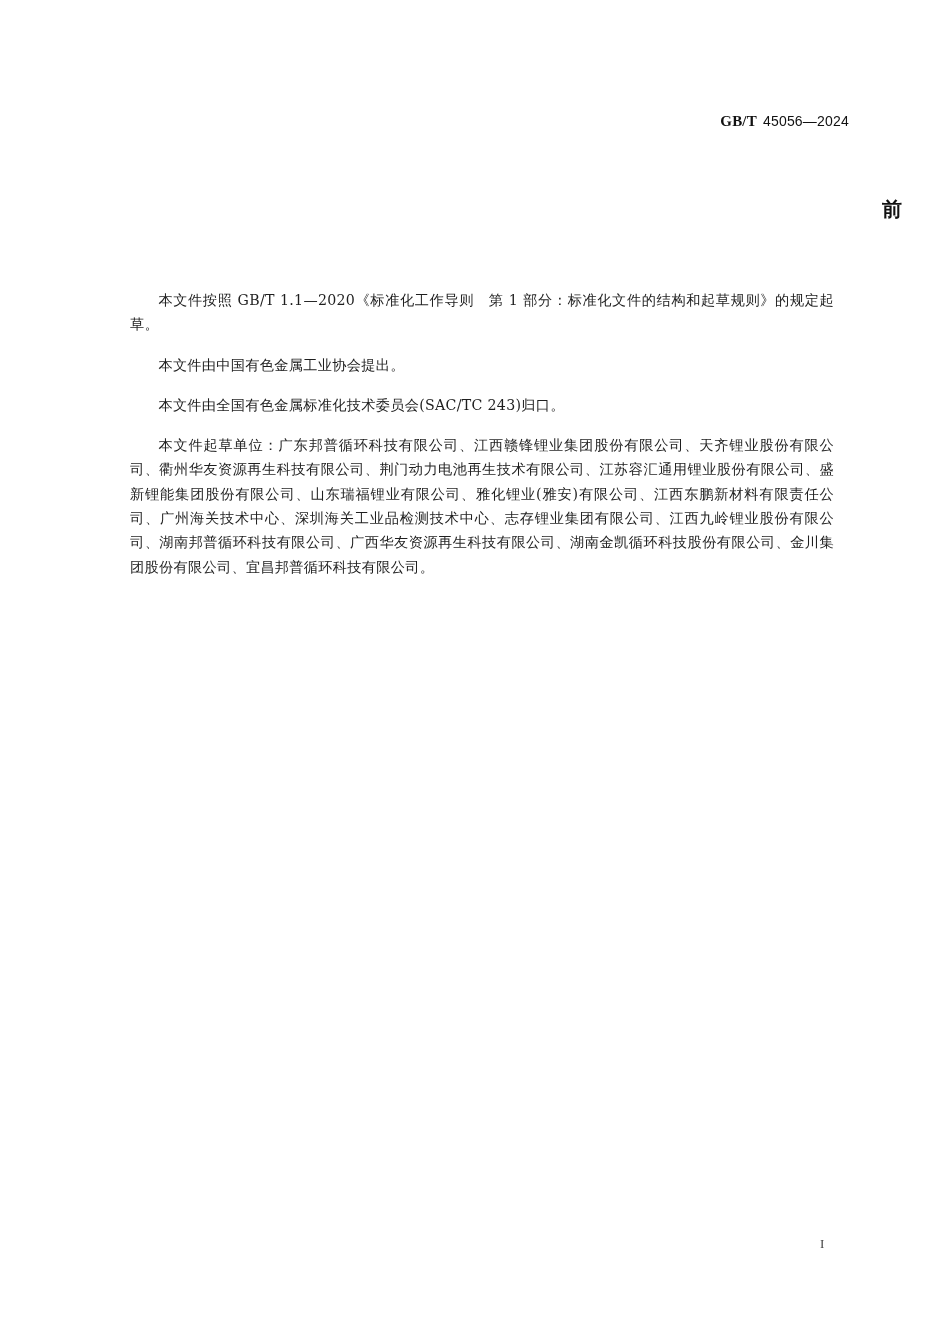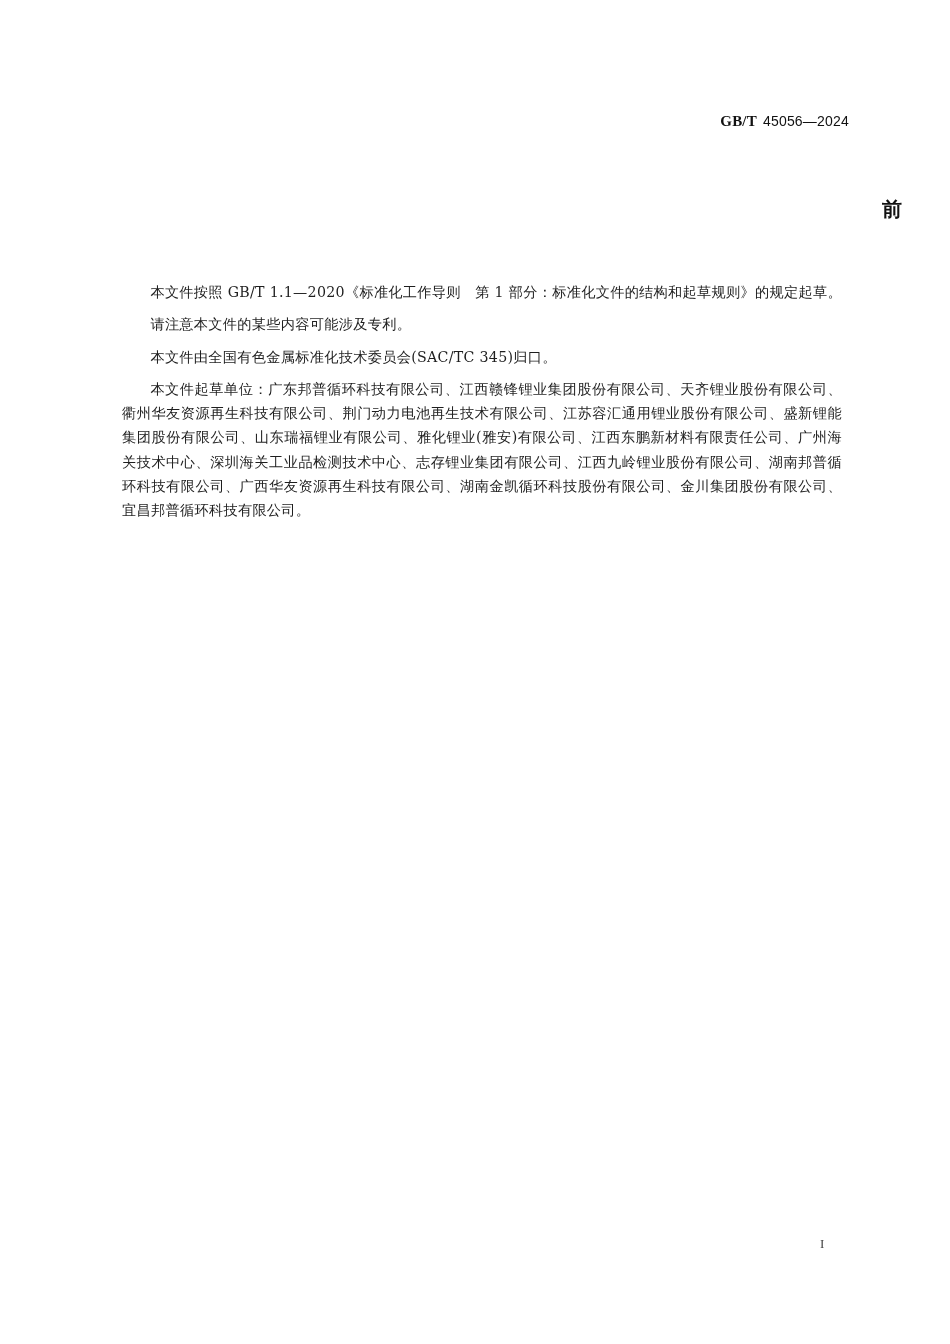--- a/index.html
+++ b/index.html
@@ -58,21 +58,21 @@
       top: 272px;
       width: 736px;
       font-size: 14.2px;
       line-height: 24.3px;
       color: #1e1e1e;
       text-align: justify;
       text-justify: inter-character;
       letter-spacing: 0.3px;
     }
     .body-text p {
-      margin: 8px;
+      margin: 16px;
       text-indent: 2em;
     }
     .folio {
       position: absolute;
       left: 820px;
       top: 1236px;
       font-size: 13px;
       color: #444;
       font-family: "Liberation Serif", "DejaVu Serif", serif;
     }
@@ -85,20 +85,20 @@
   <div class="std-no">
     <span class="std-prefix">GB/T</span><span>45056—2024</span>
   </div>
 
   <div class="title">
     <span class="ch">前</span><span class="gap"></span><span class="ch">言</span>
   </div>
 
   <div class="body-text">
     <p>本文件按照 GB/T 1.1—2020《标准化工作导则　第 1 部分：标准化文件的结构和起草规则》的规定起草。</p>
-    <p>请注意本文件的某些内容可能涉及专利。</p>
-    <p>本文件由全国有色金属标准化技术委员会(SAC/TC 345)归口。</p>
+    <p>本文件由中国有色金属工业协会提出。</p>
+    <p>本文件由全国有色金属标准化技术委员会(SAC/TC 243)归口。</p>
     <p>本文件起草单位：广东邦普循环科技有限公司、江西赣锋锂业集团股份有限公司、天齐锂业股份有限公司、衢州华友资源再生科技有限公司、荆门动力电池再生技术有限公司、江苏容汇通用锂业股份有限公司、盛新锂能集团股份有限公司、山东瑞福锂业有限公司、雅化锂业(雅安)有限公司、江西东鹏新材料有限责任公司、广州海关技术中心、深圳海关工业品检测技术中心、志存锂业集团有限公司、江西九岭锂业股份有限公司、湖南邦普循环科技有限公司、广西华友资源再生科技有限公司、湖南金凯循环科技股份有限公司、金川集团股份有限公司、宜昌邦普循环科技有限公司。</p>
   </div>
 
   <div class="folio">I</div>
 
 </div>
 
 </body></html>

